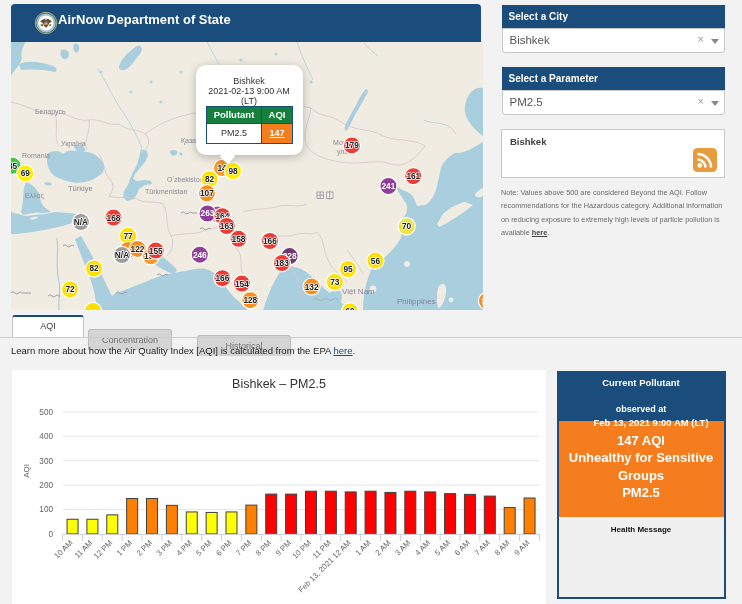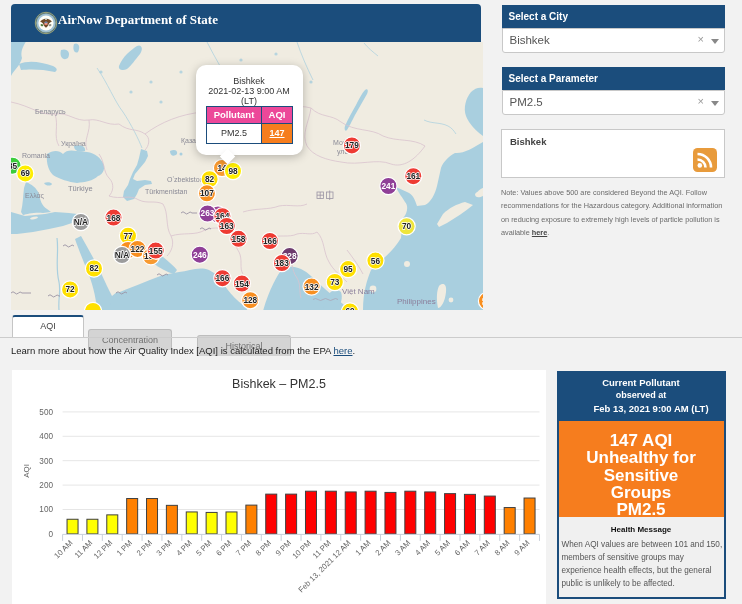--- a/index.html
+++ b/index.html
@@ -1,18 +1,18 @@
 <!DOCTYPE html>
 <html><head><meta charset="utf-8"><style>
 * { margin:0; padding:0; box-sizing:border-box; }
 body { width:742px; height:604px; background:#F2F2F2; font-family:"Liberation Sans", sans-serif; position:relative; overflow:hidden; }
 .abs { position:absolute; }
 </style></head><body>
 
-<div class="abs" style="left:11px;top:4px;width:470px;height:46px;background:#1B4D7C;border-radius:4px 4px 0 0;font-family:Liberation Serif, serif;">
+<div class="abs" style="left:11px;top:4px;width:470px;height:46px;background:#1B4D7C;border-radius:4px 4px 0 0;">
   <svg class="abs" style="left:12px;top:-4px" width="46" height="46" viewBox="-23 -23 46 46">
     <circle r="11.8" fill="#22527F"></circle>
     <circle r="10.7" fill="none" stroke="#C2BD74" stroke-width="0.8"></circle>
     <circle r="9.6" fill="#9DBFD6"></circle>
     <circle r="9.6" fill="none" stroke="#C2BD74" stroke-width="0.4"></circle>
     <circle r="7.6" fill="#FDFDF6"></circle>
     <g transform="scale(0.84)">
     <circle cx="0" cy="-3.4" r="2.6" fill="#A9CBDE"></circle>
     <path d="M-7,-1.8 C-4.6,-4.6 -2,-5.4 -0.6,-4.6 L0,-5.6 L0.8,-4.5 C2.2,-5.4 4.8,-4.6 7,-1.8 C4.6,-0.8 3.2,0.6 2.8,2.4 C1.8,4.2 0.9,5.2 0,5.6 C-0.9,5.2 -1.8,4.2 -2.8,2.4 C-3.2,0.6 -4.6,-0.8 -7,-1.8 Z" fill="#6F4A28"></path>
     <circle cx="0" cy="-4.7" r="1.1" fill="#F2EFE4"></circle>
@@ -202,21 +202,21 @@
       <text x="476" y="261.9" font-size="8.3" font-weight="bold" fill="#222" stroke="#FFFFFF" stroke-width="1.4" paint-order="stroke" text-anchor="middle">12</text>
       <circle cx="82" cy="269" r="8.6" fill="#FFE000" stroke="#FFFFFF" stroke-width="1.2"></circle>
     </svg>
   </div>
 
 <div class="abs" style="left:195.5px;top:65px;width:107px;height:90px;background:#fff;border-radius:10px;box-shadow:0 2px 10px rgba(0,0,0,0.25);"></div>
 <div class="abs" style="left:222px;top:151px;width:11px;height:11px;background:#fff;transform:rotate(45deg);box-shadow:2px 2px 6px rgba(0,0,0,0.12);"></div>
 <div class="abs" style="left:195.5px;top:75.5px;width:107px;text-align:center;font-size:9px;color:#333;line-height:10.3px;">Bishkek<br>2021-02-13 9:00 AM<br>(LT)</div>
 <table class="abs" style="left:206px;top:105.5px;width:87px;border-collapse:collapse;font-size:9px;">
   <tbody>
-      <tr style="background:#ec4899;color:#fff;font-weight:bold;">
+      <tr style="background:#15803d;color:#fff;font-weight:bold;">
     <td style="border:1.5px solid #1B4D7C;width:55px;text-align:center;height:17px;font-size:9.5px;">Pollutant</td>
     <td style="border:1.5px solid #1B4D7C;text-align:center;font-size:9.5px;">AQI</td>
   </tr>
   <tr>
     <td style="border:1.5px solid #1B4D7C;background:#fff;color:#333;text-align:center;height:20px;">PM2.5</td>
     <td style="border:1.5px solid #1B4D7C;background:#F67D1E;color:#fff;font-weight:bold;text-align:center;text-decoration:underline;">147</td>
   </tr>
 </tbody>
   </table>
 
@@ -340,19 +340,18 @@
         <text font-size="7.8" fill="#666" text-anchor="end" transform="translate(458.4,173.4) rotate(-45)">6 AM</text>
         <text font-size="7.8" fill="#666" text-anchor="end" transform="translate(478.3,173.4) rotate(-45)">7 AM</text>
         <text font-size="7.8" fill="#666" text-anchor="end" transform="translate(498.2,173.4) rotate(-45)">8 AM</text>
         <text font-size="7.8" fill="#666" text-anchor="end" transform="translate(518.0,173.4) rotate(-45)">9 AM</text>
       </svg></div>
 </div>
 
 <div class="abs" style="left:556.5px;top:370.6px;width:169px;height:228px;border:2px solid #1B4D7C;background:#F0F0F0;">
   <div style="background:#1B4D7C;color:#fff;text-align:center;height:48.4px;padding-top:4px;">
     <div style="font-size:9.5px;font-weight:bold;">Current Pollutant</div>
-    <div style="font-size:9px;font-weight:bold;margin-top:2px;">observed at</div>
+    <div style="font-size:9px;font-weight:bold;margin-top:16px;">observed at</div>
     <div style="font-size:9.5px;font-weight:bold;margin-top:3px;margin-left:20px;">Feb 13, 2021 9:00 AM (LT)</div>
   </div>
-  <div style="background:#F67D1E;color:#fff;text-align:center;height:95.7px;padding-top:11px;font-size:17px;font-weight:bold;line-height:17.3px;">147 AQI<br>Unhealthy for Sensitive<br>Groups<br>PM2.5</div>
+  <div style="background:#F67D1E;color:#fff;text-align:center;height:95.7px;padding-top:11px;font-size:13px;font-weight:bold;line-height:17.3px;">147 AQI<br>Unhealthy for Sensitive<br>Groups<br>PM2.5</div>
   <div style="text-align:center;font-size:8px;font-weight:bold;color:#111;margin-top:8px;">Health Message</div>
-  <div style="font-size:8.2px;color:#555;line-height:13.2px;margin:4px 1px 0 3px;">When AQI values are between 101 and 150,<br>members of sensitive groups may<br>experience health effects, but the general<br>public is unlikely to be affected.</div>
 </div>
 
 </body></html>

